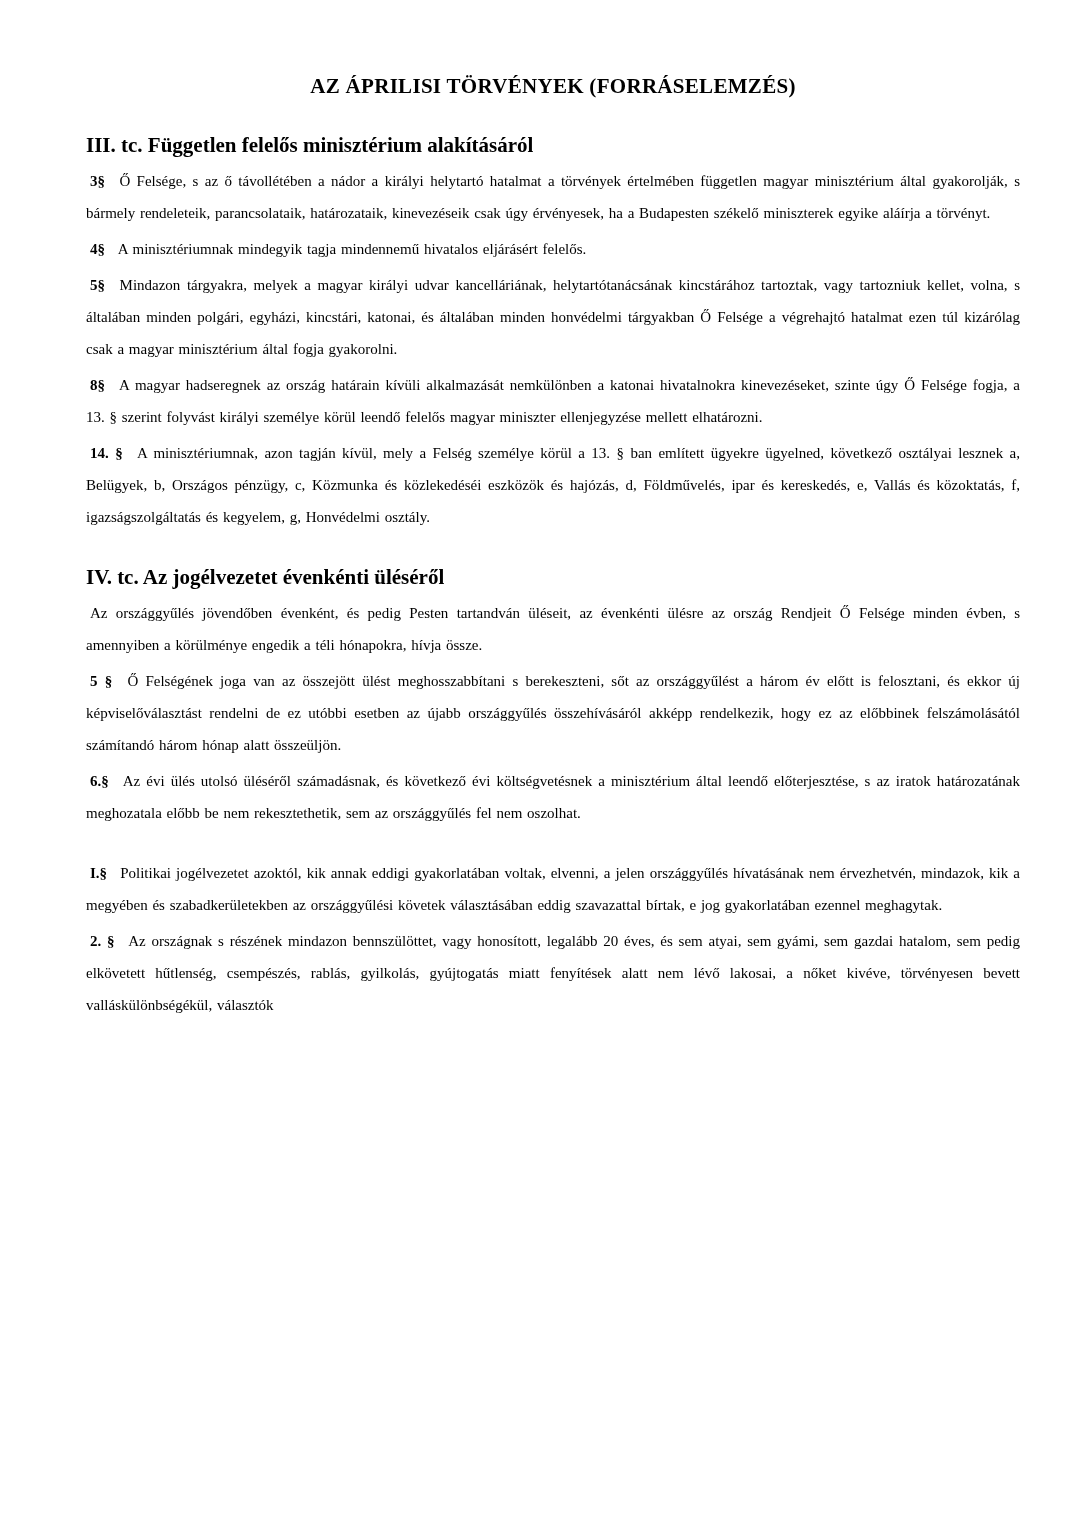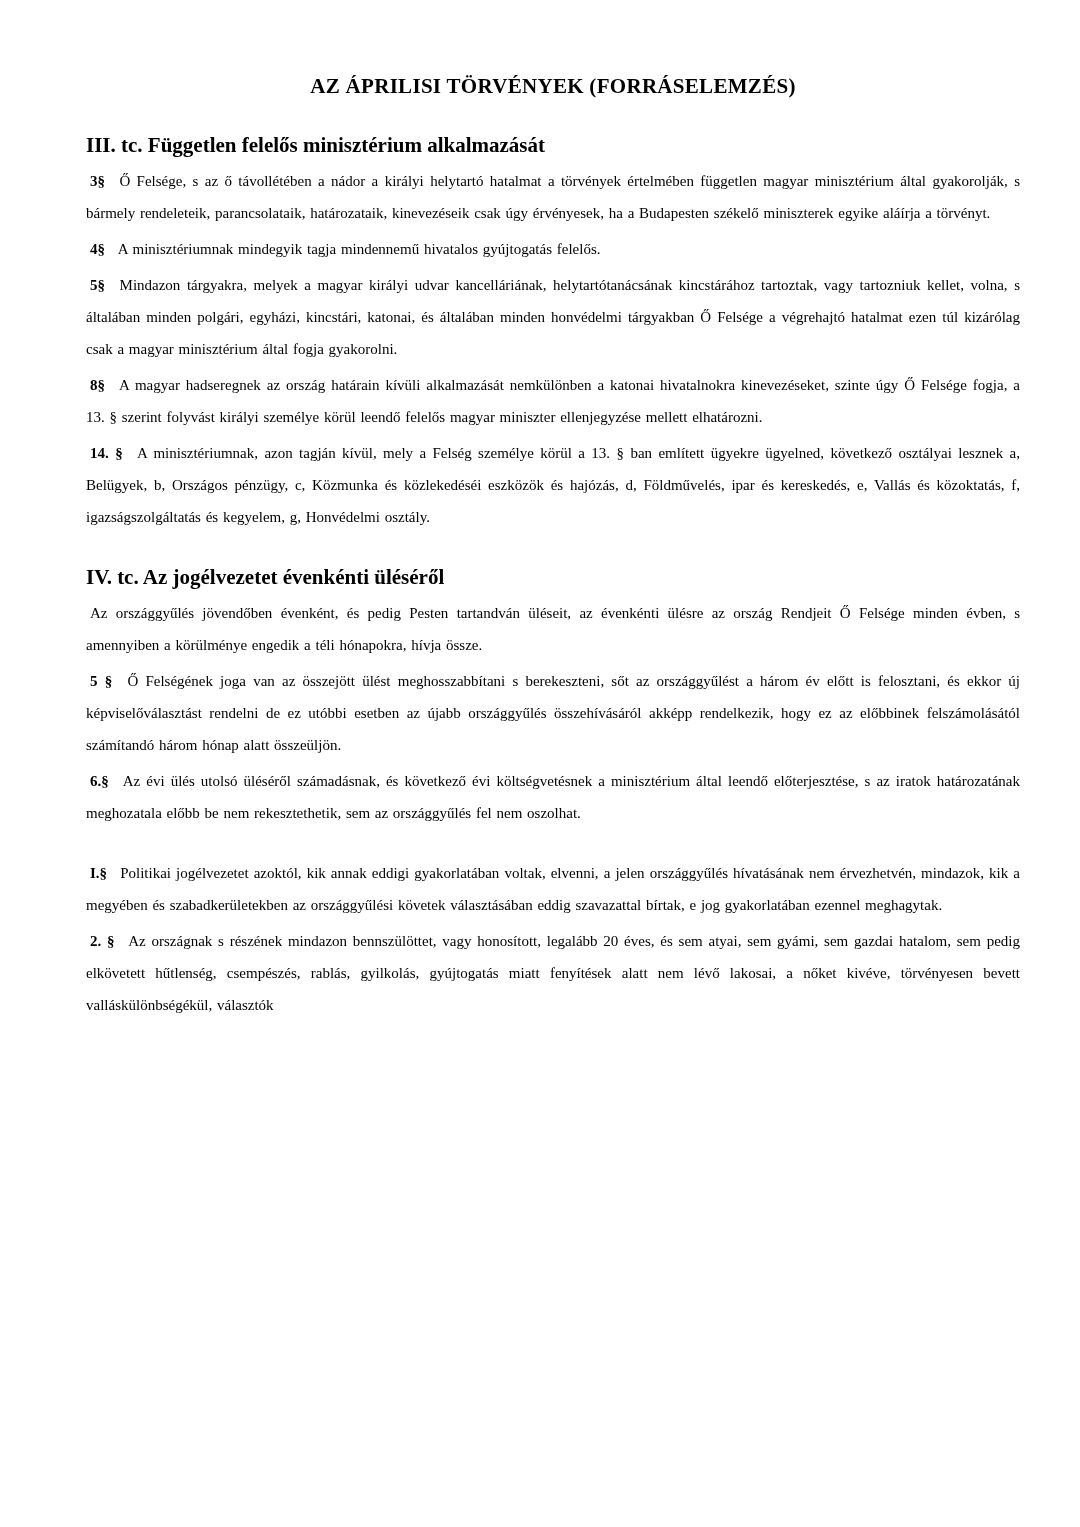--- a/index.html
+++ b/index.html
@@ -39,23 +39,23 @@
   .marker { font-weight: bold; }
 </style>
 </head>
 <body>
 
 <div class="page">
 
   <h1 class="doc-title">AZ ÁPRILISI TÖRVÉNYEK (FORRÁSELEMZÉS)</h1>
 
   <section class="section">
-    <h2 class="section-heading">III. tc. Független felelős minisztérium alkalmazását</h2>
+    <h2 class="section-heading">III. tc. Független felelős minisztérium alakításáról</h2>
     <p class="para"><strong class="marker">3§</strong> <span>Ő Felsége, s az ő távollétében a nádor a királyi helytartó hatalmat a törvények értelmében független magyar minisztérium által gyakorolják, s bármely rendeleteik, parancsolataik, határozataik, kinevezéseik csak úgy érvényesek, ha a Budapesten székelő miniszterek egyike aláírja a törvényt.</span></p>
-    <p class="para"><strong class="marker">4§</strong> <span>A minisztériumnak mindegyik tagja mindennemű hivatalos gyújtogatás felelős.</span></p>
+    <p class="para"><strong class="marker">4§</strong> <span>A minisztériumnak mindegyik tagja mindennemű hivatalos eljárásért felelős.</span></p>
     <p class="para"><strong class="marker">5§</strong> <span>Mindazon tárgyakra, melyek a magyar királyi udvar kancelláriának, helytartótanácsának kincstárához tartoztak, vagy tartozniuk kellet, volna, s általában minden polgári, egyházi, kincstári, katonai, és általában minden honvédelmi tárgyakban Ő Felsége a végrehajtó hatalmat ezen túl kizárólag csak a magyar minisztérium által fogja gyakorolni.</span></p>
     <p class="para"><strong class="marker">8§</strong> <span>A magyar hadseregnek az ország határain kívüli alkalmazását nemkülönben a katonai hivatalnokra kinevezéseket, szinte úgy Ő Felsége fogja, a 13. § szerint folyvást királyi személye körül leendő felelős magyar miniszter ellenjegyzése mellett elhatározni.</span></p>
     <p class="para"><strong class="marker">14. §</strong> <span>A minisztériumnak, azon tagján kívül, mely a Felség személye körül a 13. § ban említett ügyekre ügyelned, következő osztályai lesznek a, Belügyek, b, Országos pénzügy, c, Közmunka és közlekedéséi eszközök és hajózás, d, Földművelés, ipar és kereskedés, e, Vallás és közoktatás, f, igazságszolgáltatás és kegyelem, g, Honvédelmi osztály.</span></p>
   </section>
 
   <section class="section">
     <h2 class="section-heading">IV. tc. Az jogélvezetet évenkénti üléséről</h2>
     <p class="para"><span>Az országgyűlés jövendőben évenként, és pedig Pesten tartandván üléseit, az évenkénti ülésre az ország Rendjeit Ő Felsége minden évben, s amennyiben a körülménye engedik a téli hónapokra, hívja össze.</span></p>
     <p class="para"><strong class="marker">5 §</strong> <span>Ő Felségének joga van az összejött ülést meghosszabbítani s berekeszteni, sőt az országgyűlést a három év előtt is felosztani, és ekkor új képviselőválasztást rendelni de ez utóbbi esetben az újabb országgyűlés összehívásáról akképp rendelkezik, hogy ez az előbbinek felszámolásától számítandó három hónap alatt összeüljön.</span></p>
     <p class="para"><strong class="marker">6.§</strong> <span>Az évi ülés utolsó üléséről számadásnak, és következő évi költségvetésnek a minisztérium által leendő előterjesztése, s az iratok határozatának meghozatala előbb be nem rekesztethetik, sem az országgyűlés fel nem oszolhat.</span></p>

